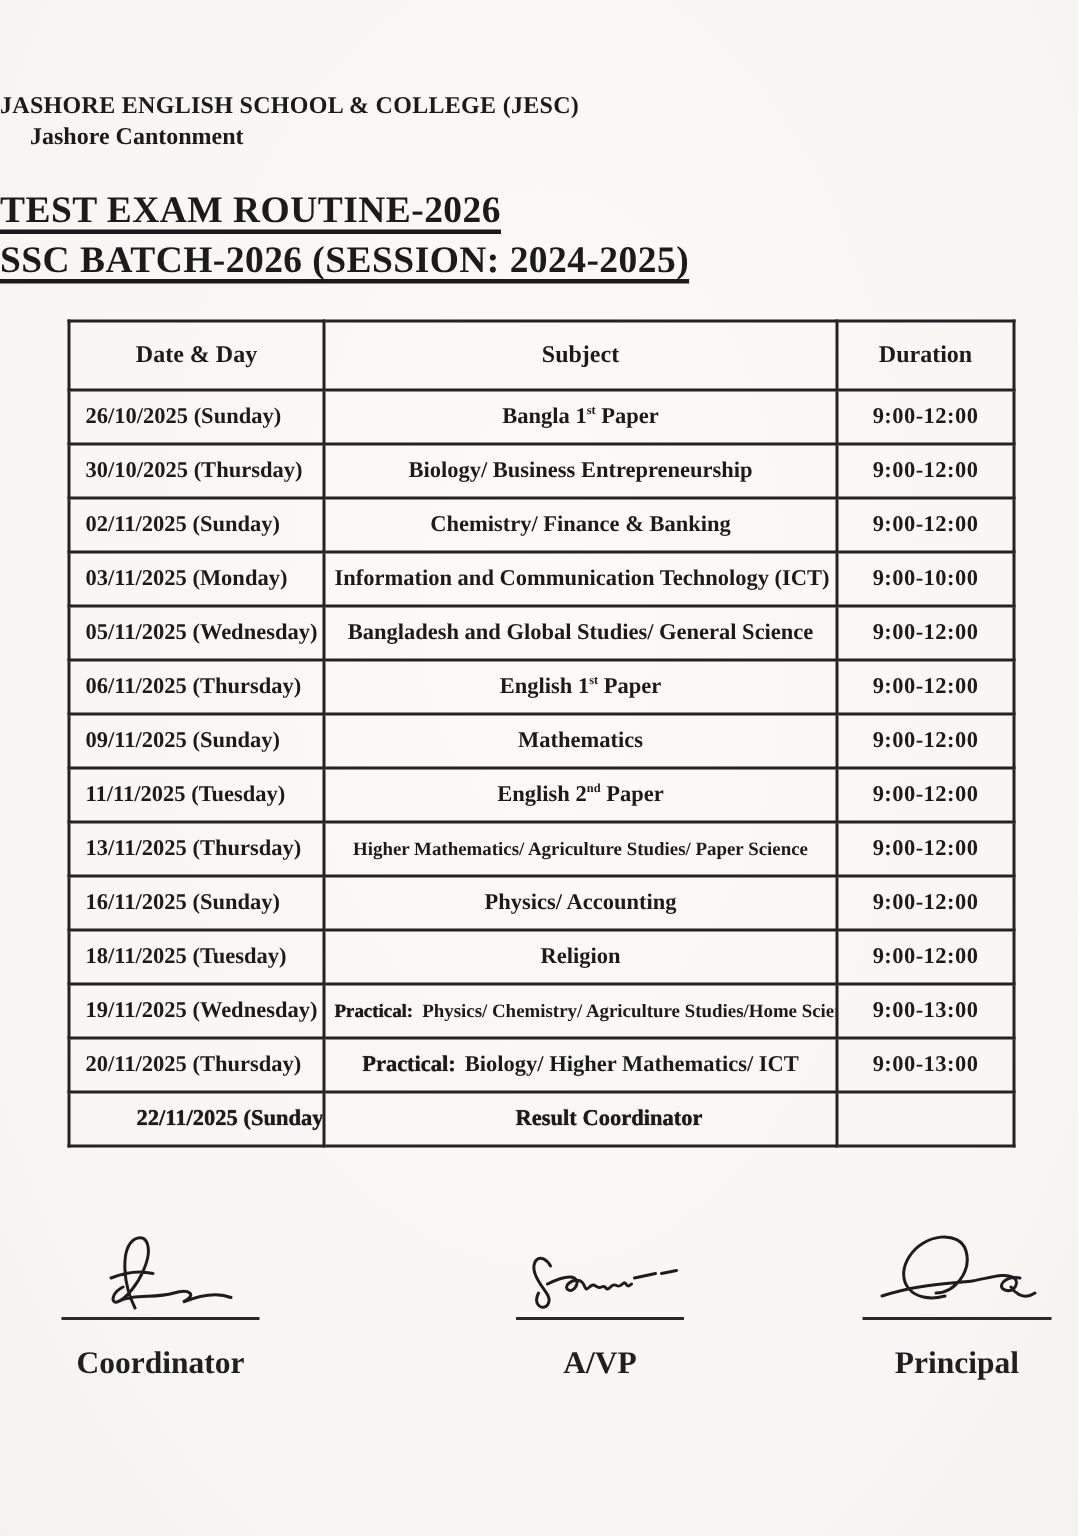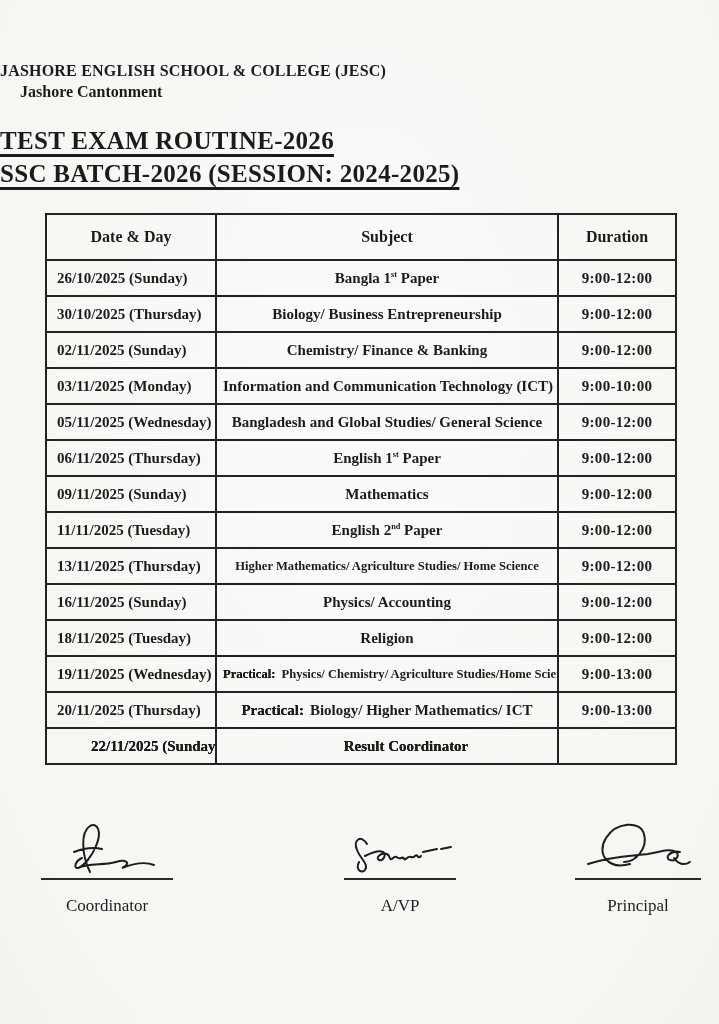--- a/index.html
+++ b/index.html
@@ -72,21 +72,21 @@
   .sig-row{position:absolute;top:818px;left:0;width:100%;height:110px;}
   .sig-block{position:absolute;width:170px;text-align:center;}
   .sig-block.sig-0{left:22px;}
   .sig-block.sig-1{left:315px;}
   .sig-block.sig-2{left:553px;}
   .sig-art{height:58px;display:flex;align-items:flex-end;justify-content:center;}
   .sig-line{border:none;border-top:2px solid #2a2a2a;margin:2px auto 4px auto;}
   .sig-0 .sig-line{width:132px;}
   .sig-1 .sig-line{width:112px;}
   .sig-2 .sig-line{width:126px;}
-  .sig-label{font-size:17px;font-weight:normal;color:#1f1f1f;margin-top:16px;}
+  .sig-label{font-size:21px;font-weight:bold;color:#1f1f1f;margin-top:16px;}
   .sig-art svg{overflow:visible;}
   .sig-art path{fill:none;stroke:#1d1d1d;stroke-width:2;stroke-linecap:round;}
 </style>
 </head>
 <body>
 
 <div class="page">
 
   <div class="doc-header">
     <div class="school-name">JASHORE ENGLISH SCHOOL &amp; COLLEGE (JESC)</div>
@@ -147,21 +147,21 @@
           <td class="subject-cell">Mathematics</td>
           <td class="duration-cell">9:00-12:00</td>
         </tr>
         <tr>
           <td class="date-cell">11/11/2025 (Tuesday)</td>
           <td class="subject-cell">English 2<sup>nd</sup> Paper</td>
           <td class="duration-cell">9:00-12:00</td>
         </tr>
         <tr>
           <td class="date-cell">13/11/2025 (Thursday)</td>
-          <td class="subject-cell compact">Higher Mathematics/ Agriculture Studies/ Home Science</td>
+          <td class="subject-cell compact">Higher Mathematics/ Agriculture Studies/ Paper Science</td>
           <td class="duration-cell">9:00-12:00</td>
         </tr>
         <tr>
           <td class="date-cell">16/11/2025 (Sunday)</td>
           <td class="subject-cell">Physics/ Accounting</td>
           <td class="duration-cell">9:00-12:00</td>
         </tr>
         <tr>
           <td class="date-cell">18/11/2025 (Tuesday)</td>
           <td class="subject-cell">Religion</td>

